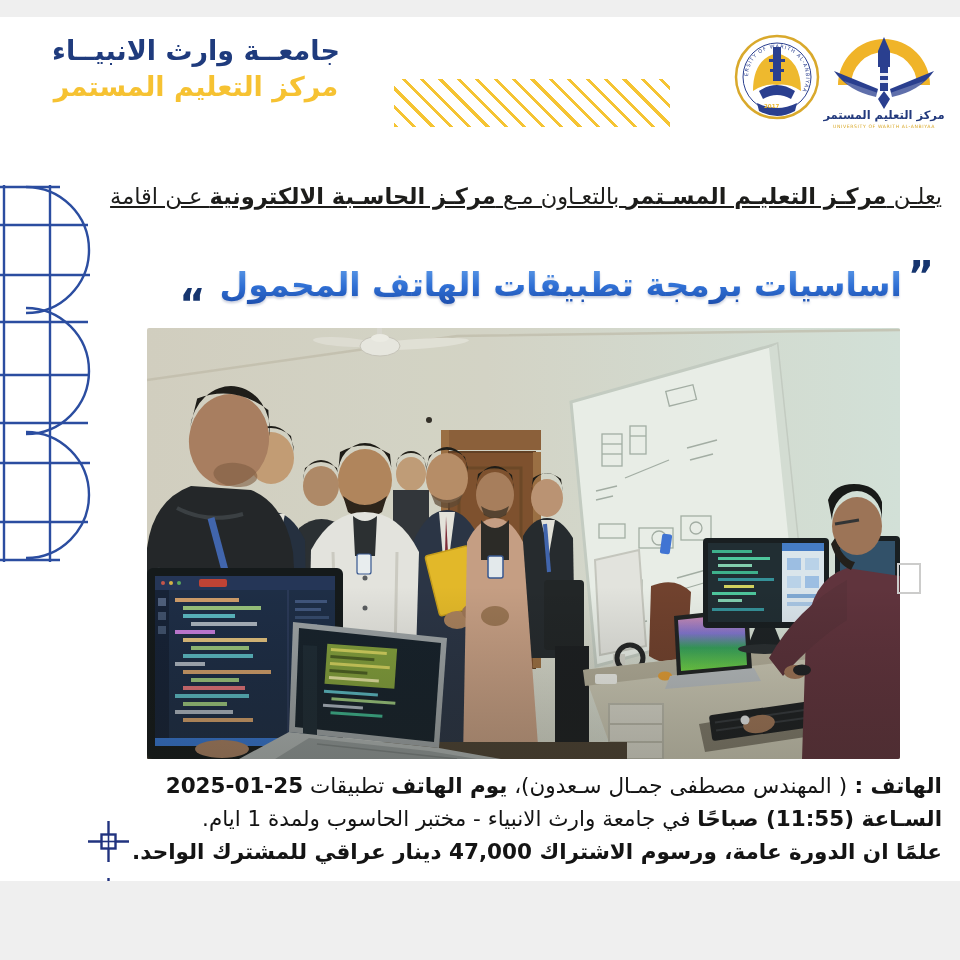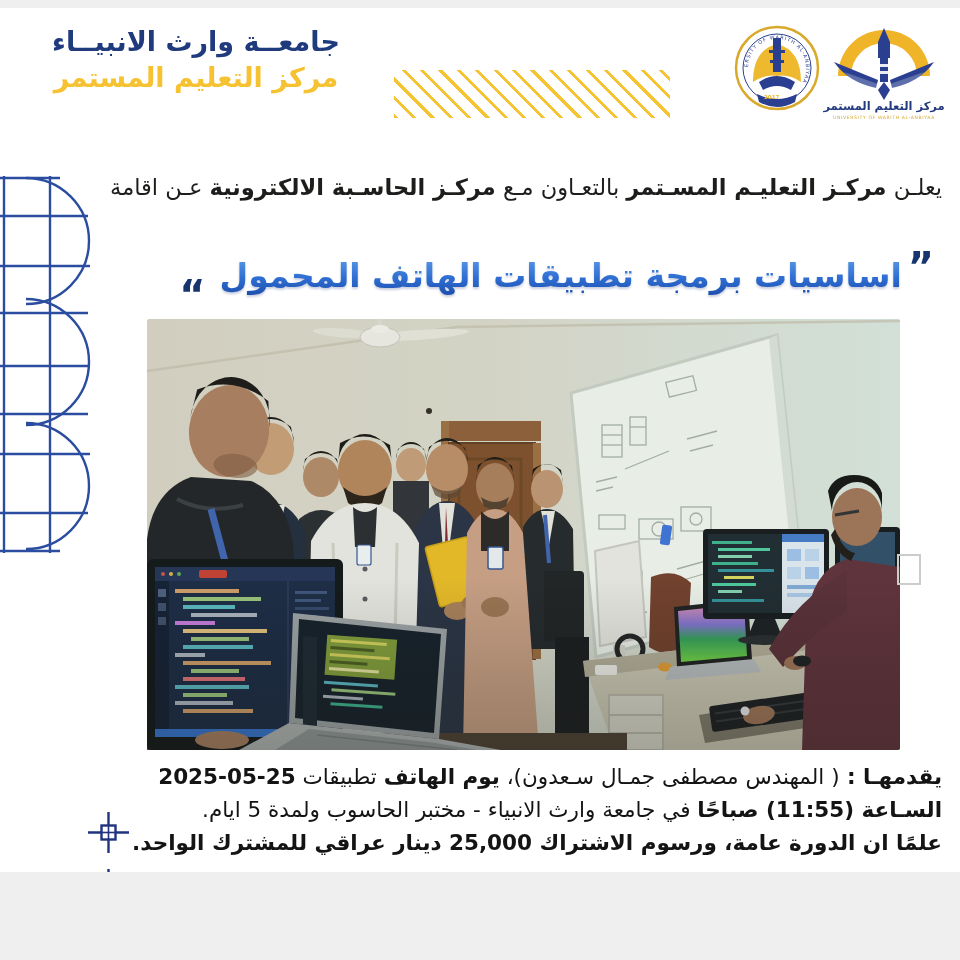--- a/index.html
+++ b/index.html
@@ -1,35 +1,35 @@
 <!DOCTYPE html>
 <html lang="ar"><head>
 <meta charset="utf-8">
 <style>
   html,body{margin:0;padding:0;background:#efefef;}
   *{box-sizing:border-box;}
   #poster{
-    position:relative;width:960px;height:864px;margin:8px auto;
+    position:relative;width:960px;height:864px;margin:17px auto;
     background:#ffffff;overflow:hidden;
     font-family:"DejaVu Sans","Liberation Sans",sans-serif;
   }
   
   .header-text{position:absolute;left:36px;top:18px;width:320px;text-align:center;direction:rtl;}
   .header-line1{font-size:27px;font-weight:bold;color:#1f3b7d;white-space:nowrap;letter-spacing:1px;}
   .header-line2{font-size:27px;font-weight:bold;color:#f6c232;white-space:nowrap;margin-top:5px;letter-spacing:1px;}
   .hatch{
     position:absolute;left:394px;top:62px;width:276px;height:48px;
     background:repeating-linear-gradient(45deg,#f5c433 0 3px,rgba(0,0,0,0) 3px 13px);
   }
   .logo{position:absolute;}
   #logo-university{left:733px;top:12px;}
   #logo-cec{left:820px;top:16px;}
   
   .announce{position:absolute;right:18px;top:161px;width:820px;direction:rtl;text-align:right;color:#1d1d1b;font-size:22.5px;line-height:37px;}
-  .announce div{white-space:nowrap;}
+  .announce div{white-space:nowrap;text-decoration:underline;}
   .announce .b{font-weight:bold;}
   .title-row{position:absolute;right:26px;top:245px;width:910px;direction:rtl;text-align:right;white-space:nowrap;}
   .q{font-size:40px;font-weight:bold;color:#16356f;display:inline-block;line-height:1;}
   .q-open{position:relative;top:-6px;margin-left:6px;}
   .q-close{position:relative;top:22px;margin-right:14px;}
   .course-title{
     font-size:33px;font-weight:bold;
     background:linear-gradient(180deg,#5f9ce8 0%,#2f6fd4 55%,#1d4fae 100%);
     -webkit-background-clip:text;background-clip:text;color:transparent;
     filter:drop-shadow(0 2px 1px rgba(40,60,120,0.25));
@@ -370,23 +370,23 @@
     </g>
 
     <rect x="0" y="0" width="753" height="431" fill="#9db89e" opacity="0.07"></rect>
     <rect x="0" y="0" width="753" height="431" fill="url(#vign)"></rect>
   </svg>
   </div>
 
   <div class="mini-square"></div>
 
   <div class="details">
-    <div><span class="b">يقدمهـا : </span><span>( المهندس مصطفى جمـال سـعدون)، </span><span class="b">يوم الهاتف</span><span> تطبيقات </span><span class="b" dir="ltr">2025-05-25</span></div>
-    <div><span class="b">السـاعة (11:55) صباحًا</span><span> في جامعة وارث الانبياء - مختبر الحاسوب ولمدة 5 ايام.</span></div>
-    <div><span class="b">علمًا ان الدورة عامة، ورسوم الاشتراك 25,000 دينار عراقي للمشترك  الواحد.</span></div>
+    <div><span class="b">الهاتف : </span><span>( المهندس مصطفى جمـال سـعدون)، </span><span class="b">يوم الهاتف</span><span> تطبيقات </span><span class="b" dir="ltr">2025-01-25</span></div>
+    <div><span class="b">السـاعة (11:55) صباحًا</span><span> في جامعة وارث الانبياء - مختبر الحاسوب ولمدة 1 ايام.</span></div>
+    <div><span class="b">علمًا ان الدورة عامة، ورسوم الاشتراك 47,000 دينار عراقي للمشترك  الواحد.</span></div>
   </div>
 
   <svg class="decor-circles" width="104" height="390" viewBox="0 0 104 390">
     <g stroke="#2b4da0" stroke-width="2.4" fill="none">
       <line x1="4" y1="5" x2="4" y2="382"></line>
       <line x1="50" y1="5" x2="50" y2="382"></line>
       <line x1="0" y1="7" x2="60" y2="7"></line>
       <line x1="0" y1="45" x2="88" y2="45"></line>
       <line x1="0" y1="95" x2="90" y2="95"></line>
       <line x1="0" y1="142" x2="88" y2="142"></line>

